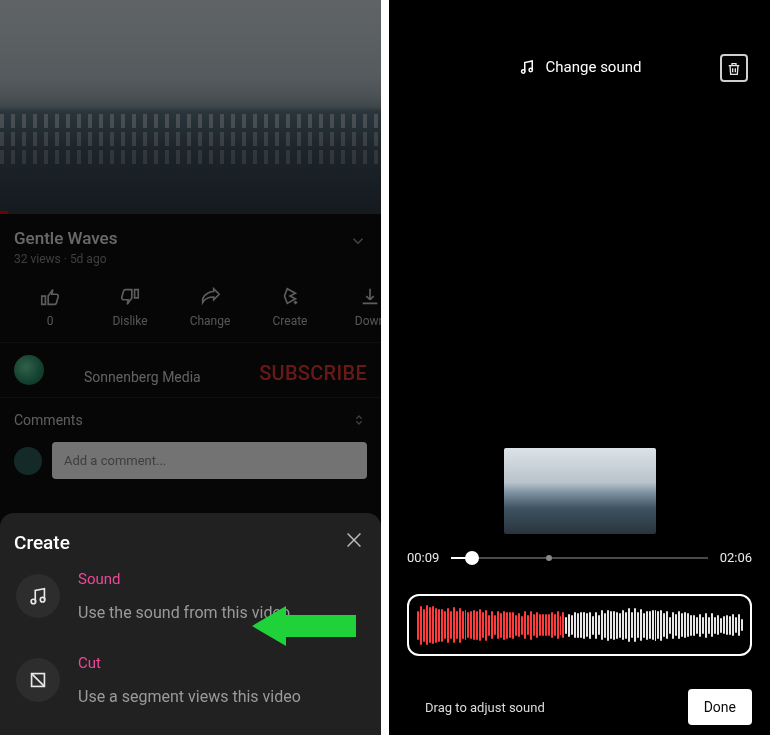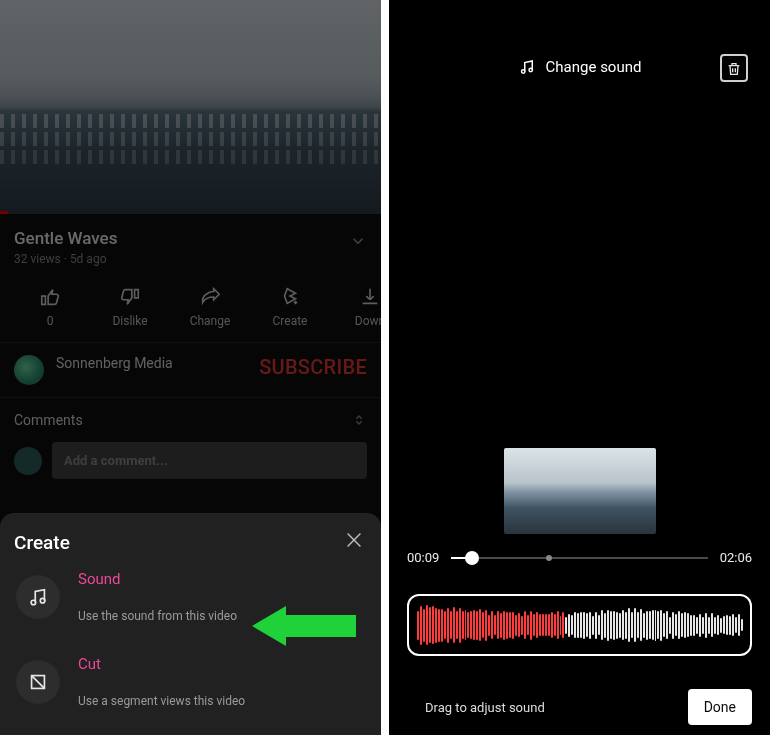--- a/index.html
+++ b/index.html
@@ -32,43 +32,43 @@
   .meta { padding: 14px 14px 6px 14px; color:#d8d8d8; position: relative; }
   .meta h2 { font-size: 17px; font-weight: 500; color:#e8e8e8; }
   .meta .sub { font-size: 12px; color:#8a8a8a; margin-top: 4px; }
   .chevron { position:absolute; right:14px; top:18px; color:#9a9a9a; }
 
   .actions { display:flex; padding: 14px 0 14px 0; }
   .act { flex: 0 0 80px; display:flex; flex-direction:column; align-items:center; gap:6px; color:#bdbdbd; font-size:12px; }
   .act:first-child{ margin-left:10px;}
   .act svg { width:22px; height:22px; }
 
-  .channel-row { display:flex; align-items:flex-start; padding: 12px 14px; border-top:1px solid #222; border-bottom:1px solid #222; }
+  .channel-row { display:flex; align-items:flex-end; padding: 12px 14px; border-top:1px solid #222; border-bottom:1px solid #222;gap:28px; }
   .ch-avatar { width:30px; height:30px; border-radius:50%; background: radial-gradient(circle at 40% 40%, #6ed6a5 0%, #2a8f6a 60%, #1e6e52 100%); margin-right:12px; position:relative;}
   .ch-name { flex:1; color:#d8d8d8; font-size:14px; }
   .subscribe { color:#e53935; font-size:20px; font-weight:500; letter-spacing:0.3px; }
 
   .comments-head { display:flex; align-items:center; padding: 14px; color:#cfcfcf; font-size:14px;}
   .comments-head .sort { margin-left:auto; color:#8a8a8a;}
   .comment-input-row { display:flex; align-items:center; padding: 0 14px 14px 14px; gap:10px;}
   .my-avatar { width:28px; height:28px; border-radius:50%; background:#2e5e5a; }
-  .comment-input { flex:1; background:#404040; border-radius:4px; color:#8a8a8a; font-size:13px; padding:11px 12px;font-weight:bold; }
+  .comment-input { flex:1; background:#ffffff; border-radius:4px; color:#8a8a8a; font-size:13px; padding:11px 12px; }
 
   
   .sheet {
     position:absolute; left:0; right:0; bottom:0; height: 222px;
     background:#212121; border-top-left-radius:14px; border-top-right-radius:14px;
     padding: 18px 14px 10px 14px; z-index: 10;
   }
   .sheet h3 { color:#fff; font-size:19px; font-weight:500; }
   .sheet .close { position:absolute; right:16px; top:16px; color:#bcbcbc; }
   .sheet-item { display:flex; align-items:center; gap:18px; padding: 16px 2px; }
   .sheet-icon { width:44px; height:44px; border-radius:50%; background:#2d2d2d; display:flex; align-items:center; justify-content:center; color:#e8e8e8;}
   .sheet-item .titles .t { color:#ec4899; font-size:15px; }
-  .sheet-item .titles .d { color:#9a9a9a; font-size:12px; margin-top:21px; }
+  .sheet-item .titles .d { color:#9a9a9a; font-size:16px; margin-top:15px; }
 
   .arrow {
     position:absolute; top: 606px; left: 252px; z-index: 20;
     display:flex; align-items:center;
   }
   .arrow .head {
     width:0; height:0; border-top:20px solid transparent; border-bottom:20px solid transparent;
     border-right:34px solid #1fd23a;
   }
   .arrow .shaft { width: 70px; height: 22px; background:#1fd23a; }

